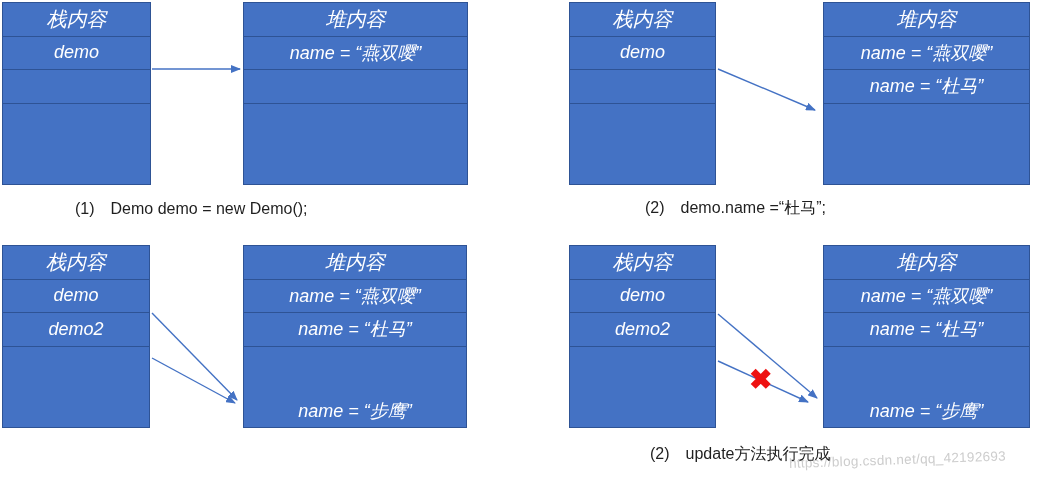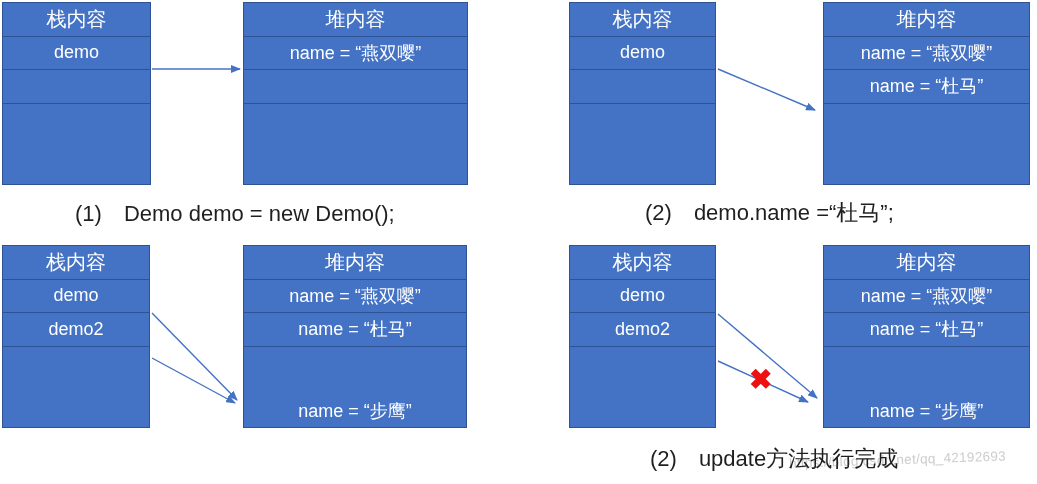--- a/index.html
+++ b/index.html
@@ -23,27 +23,28 @@
   .tbl .cell {
     flex: 1 1 0;
     display: flex;
     align-items: center;
     justify-content: center;
     color: var(--cell-text, #fff);
     font-size: 18px;
     border-bottom: 1px solid var(--table-border, #2E5395);
     white-space: nowrap;
     overflow: hidden;
+    font-style: italic;
   }
   .tbl .cell:last-child { border-bottom: none; margin-top: 48px; }
   .tbl .cell.hdr { font-size: 20px; }
   .caption {
     position: absolute;
     z-index: 3;
-    font-size: 22px;
+    font-size: 16px;
     color: var(--caption, #1f1f1f);
     white-space: pre;
   }
   svg.arrows {
     position: absolute;
     left: 0; top: 0;
     z-index: 1;
     pointer-events: none;
   }
   svg.arrows line { stroke: var(--arrow, #4472C4); stroke-width: 1.4; }

